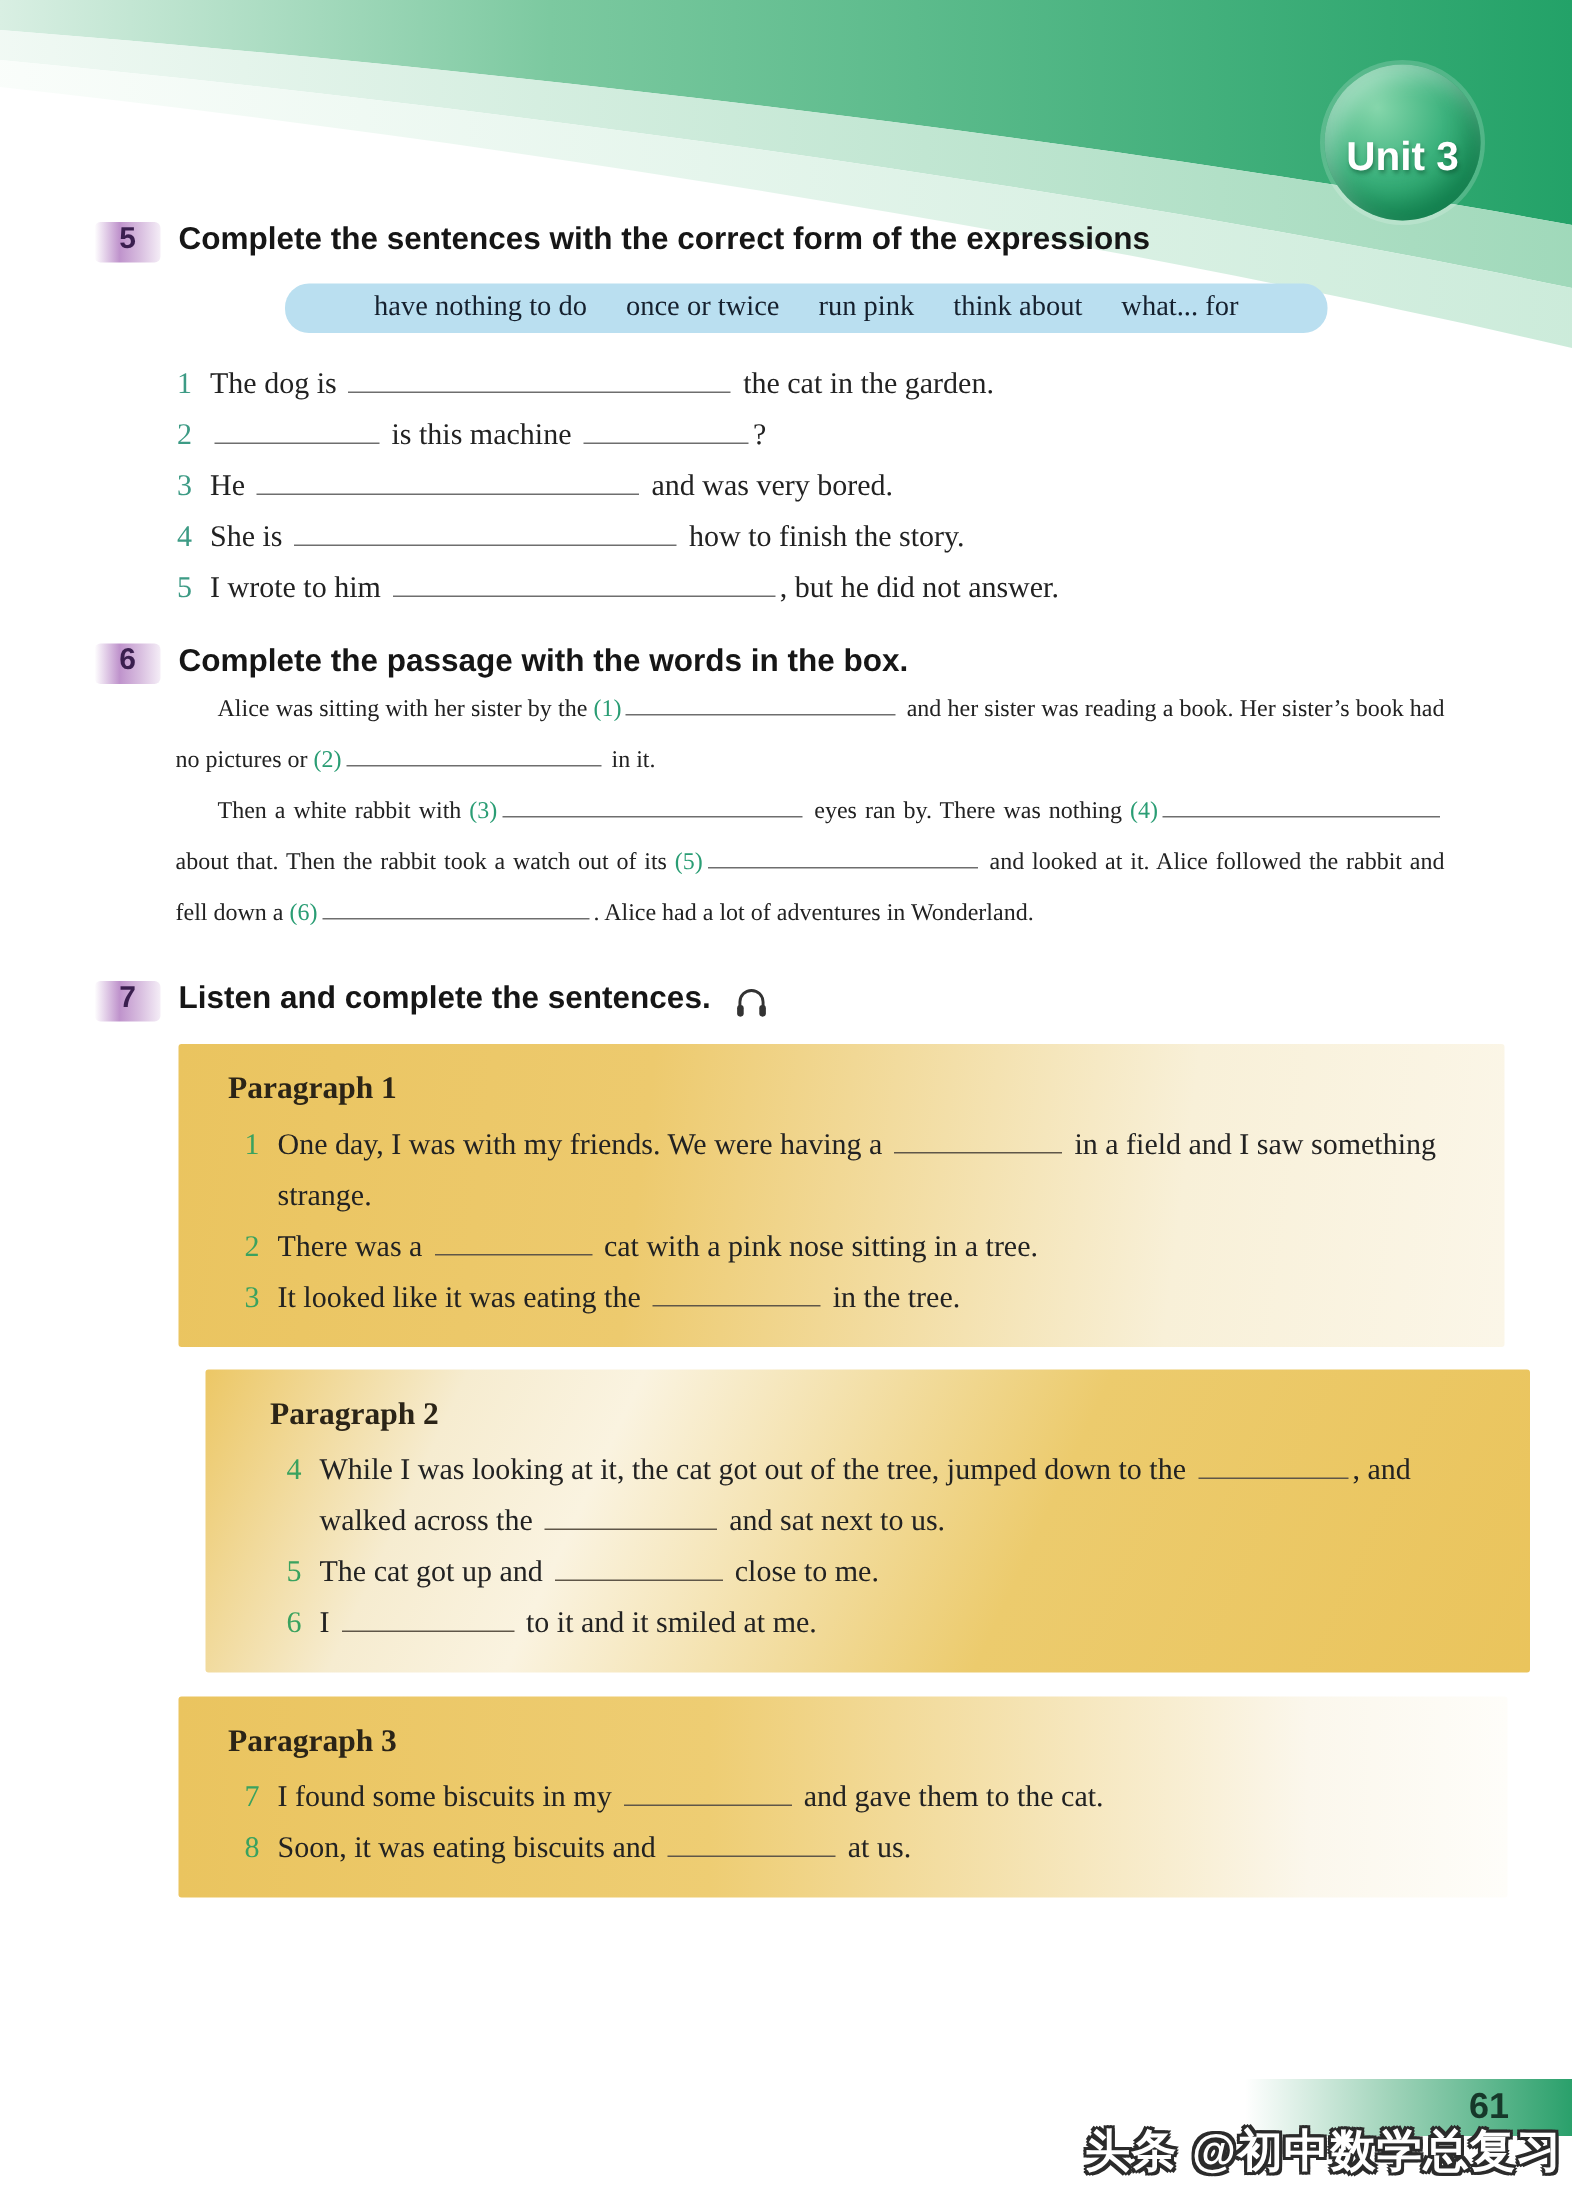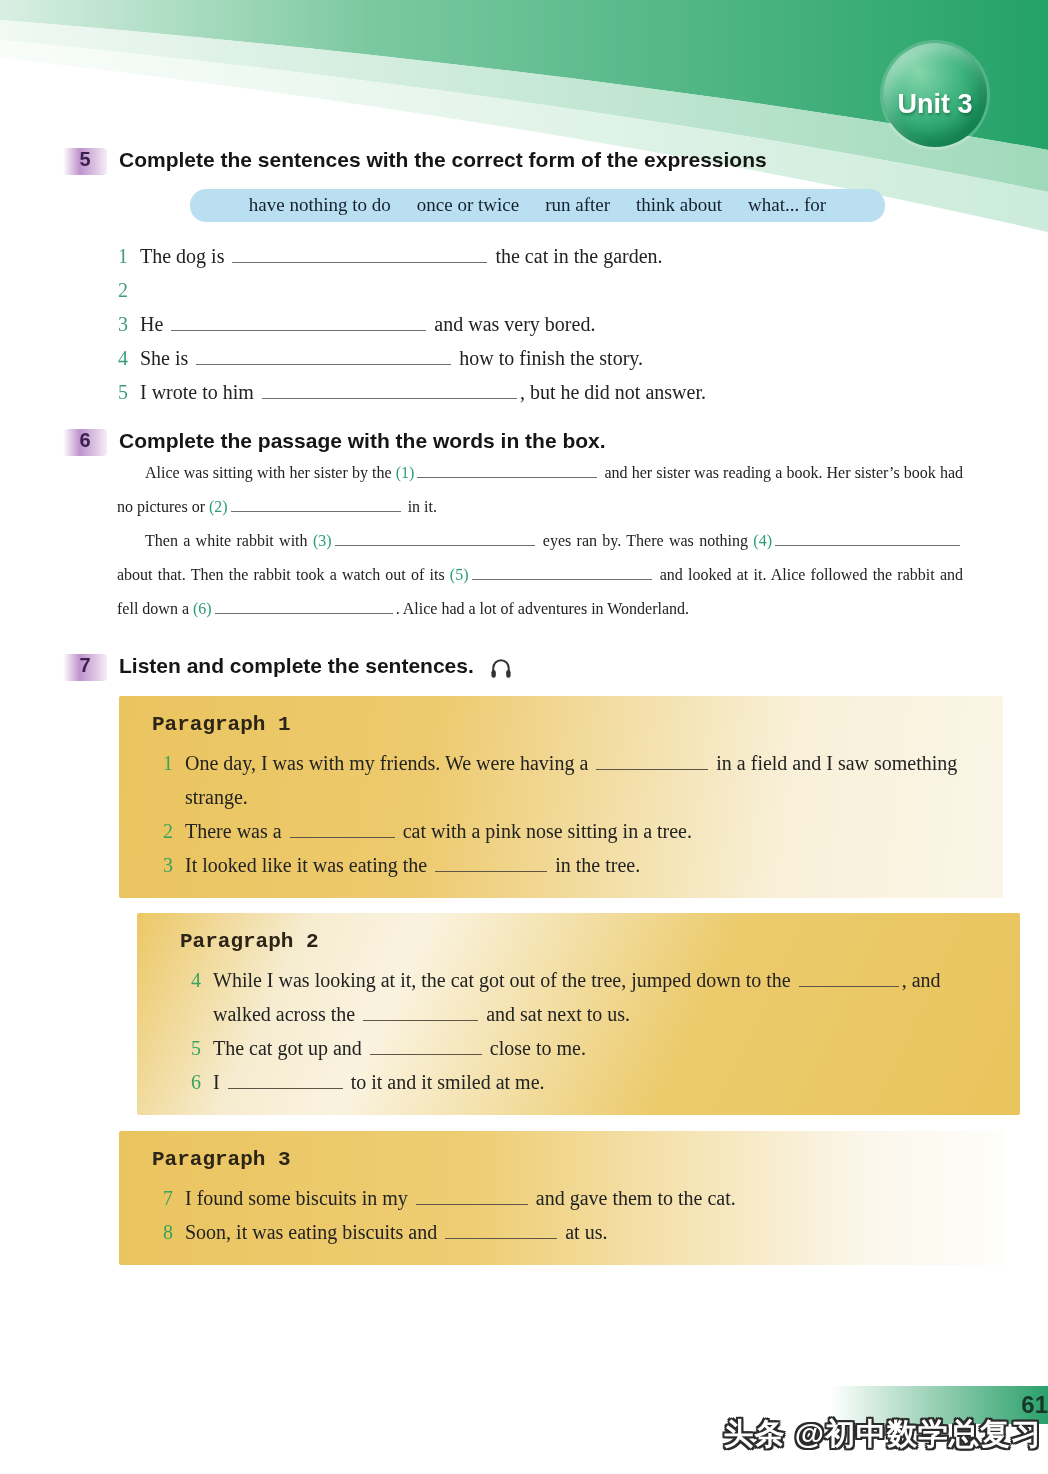--- a/index.html
+++ b/index.html
@@ -43,28 +43,28 @@
   .section6{margin-top:18px;}
   .section7{margin-top:26px;}
   
   .pbox{border-radius:2px;padding:14px 20px 16px 33px;font-size:20px;}
   .pbox-1{margin:15px 0 0 56px;width:831px;
     background:linear-gradient(97deg,#eac45f 0%, #edca6e 35%, #f8f0d8 75%, #fbf6e8 100%);}
   .pbox-2{margin:15px 0 0 74px;width:820px;
     background:linear-gradient(115deg,#ecc765 0%, #f6ecd0 18%, #faf3e0 30%, #eccb6d 62%, #eac45c 100%);padding-left:43px;}
   .pbox-3{margin:16px 0 0 56px;width:833px;
     background:linear-gradient(to right,#eac45f 0%, #eecd73 40%, #fbf7ec 85%, #fefdf9 100%);}
-  .pheading{font-weight:700;font-size:21px;line-height:30px;color:#2b2417;margin:0 0 6px 0;font-family:Liberation Mono, monospace;}
+  .pheading{font-weight:700;font-size:21px;line-height:30px;color:#2b2417;margin:0 0 6px 0;}
   .pitem{display:flex;line-height:34px;margin-left:11px;}
   .pitem .num{flex:0 0 22px;color:#3aa25f;}
   .pitem .blank{border-bottom-color:#5f5648;}
   
   .page-bar{position:absolute;left:830px;top:1386px;width:218px;height:38px;
     background:linear-gradient(to right, rgba(255,255,255,0) 0%, #9fd3b9 45%, #2aa06b 100%);
-    display:flex;align-items:center;justify-content:flex-end;box-sizing:border-box;}
+    display:flex;align-items:center;justify-content:flex-end;padding-right:42px;box-sizing:border-box;}
   .page-bar span{font:700 24px "Liberation Sans",sans-serif;color:#16382a;}
   .watermark{position:absolute;right:6px;top:1414px;font:700 30px "Liberation Sans",sans-serif;color:#fff;
     text-shadow:-2px -2px 0 #2b2b2b, 2px -2px 0 #2b2b2b, -2px 2px 0 #2b2b2b, 2px 2px 0 #2b2b2b,
                 -2px 0 0 #2b2b2b, 2px 0 0 #2b2b2b, 0 -2px 0 #2b2b2b, 0 2px 0 #2b2b2b;
     letter-spacing:1px;}
 </style>
 </head>
 <body>
 
 <div class="page">
@@ -95,28 +95,29 @@
 
   <div class="content">
 
     <section>
       <div class="ex-header">
         <span class="ex-num">5</span>
         <h2 class="ex-title">
           <span class="tline">Complete the sentences with the correct form of the expressions</span>
         </h2>
       </div>
-      <div class="word-box wb5"><span class="wb-word">have nothing to do</span><span class="wb-word">once or twice</span><span class="wb-word">run after</span><span class="wb-word">think about</span><span class="wb-word">what... for</span></div>
+      <div class="word-box wb5"><span class="wb-word">have nothing to do</span><span class="wb-word">once or twice</span><span class="wb-word">run pink</span><span class="wb-word">think about</span><span class="wb-word">what... for</span></div>
       <div class="sentences">
         <div class="sent-row">
           <span class="num">1</span>
           <span class="sent-text">The dog is <span class="blank" style="width: 255px;"></span> the cat in the garden.</span>
         </div>
         <div class="sent-row">
           <span class="num">2</span>
+          <span class="sent-text"><span class="blank" style="width: 110px;"></span> is this machine <span class="blank" style="width: 110px;"></span>?</span>
         </div>
         <div class="sent-row">
           <span class="num">3</span>
           <span class="sent-text">He <span class="blank" style="width: 255px;"></span> and was very bored.</span>
         </div>
         <div class="sent-row">
           <span class="num">4</span>
           <span class="sent-text">She is <span class="blank" style="width: 255px;"></span> how to finish the story.</span>
         </div>
         <div class="sent-row">

